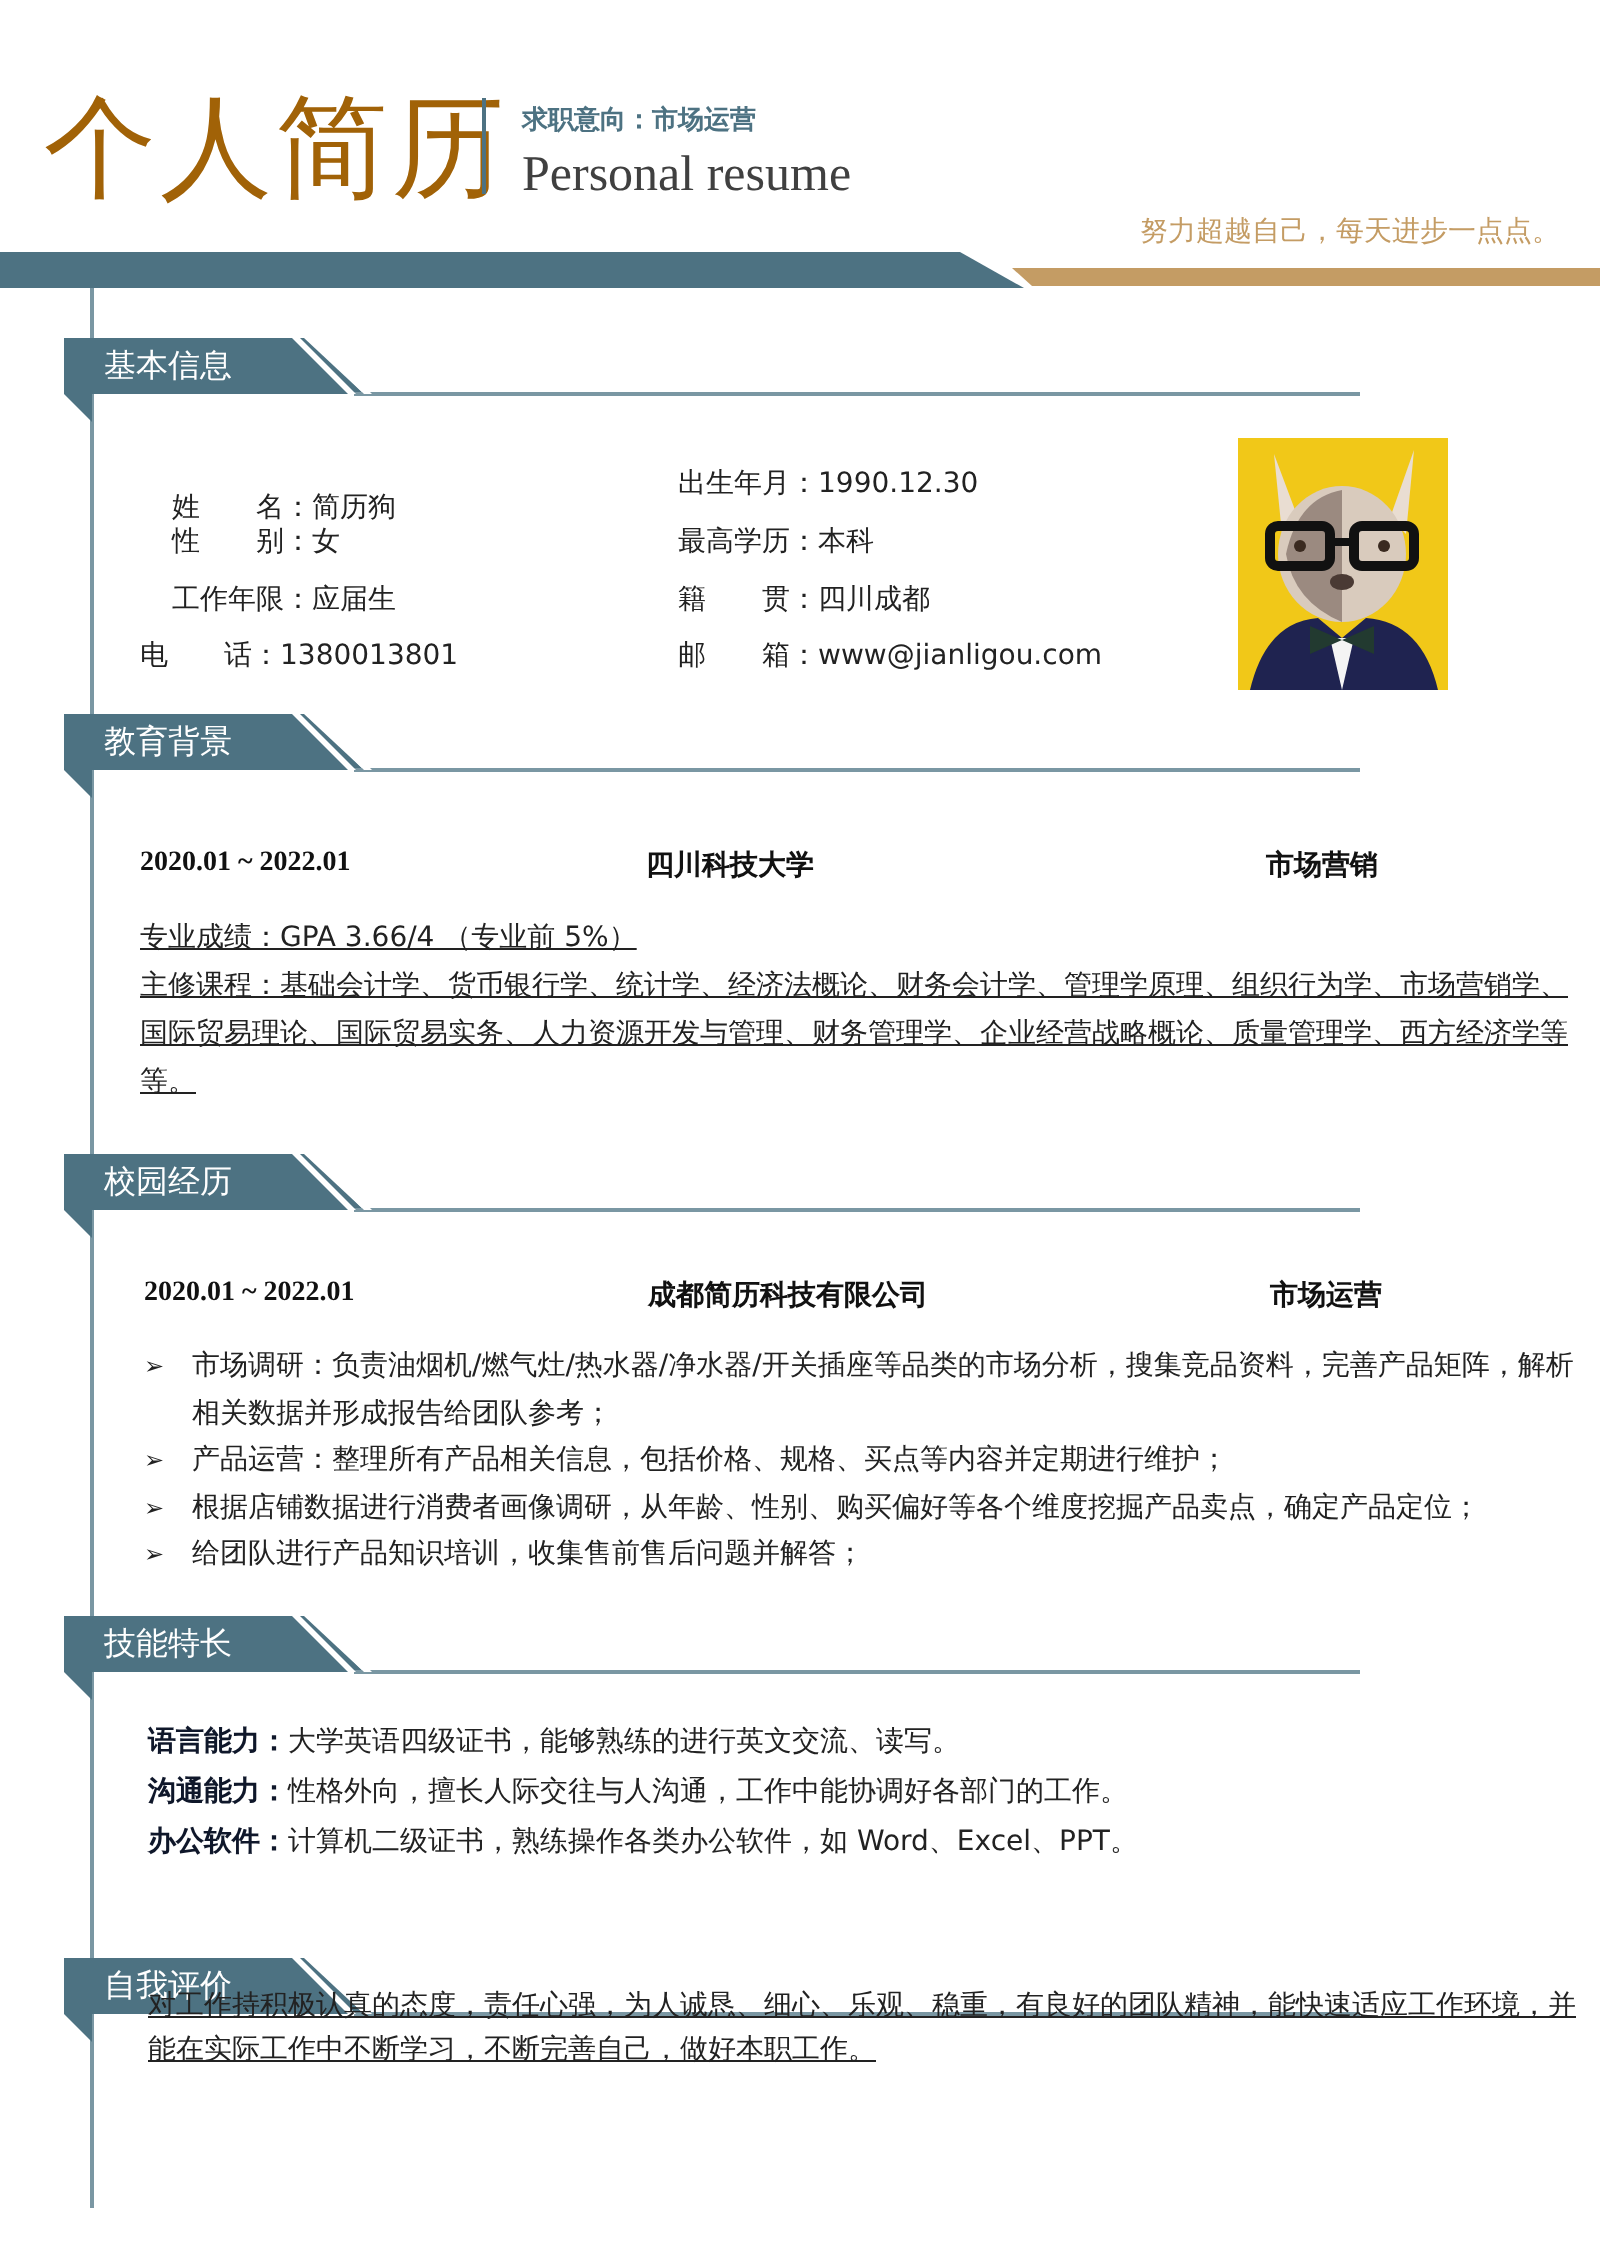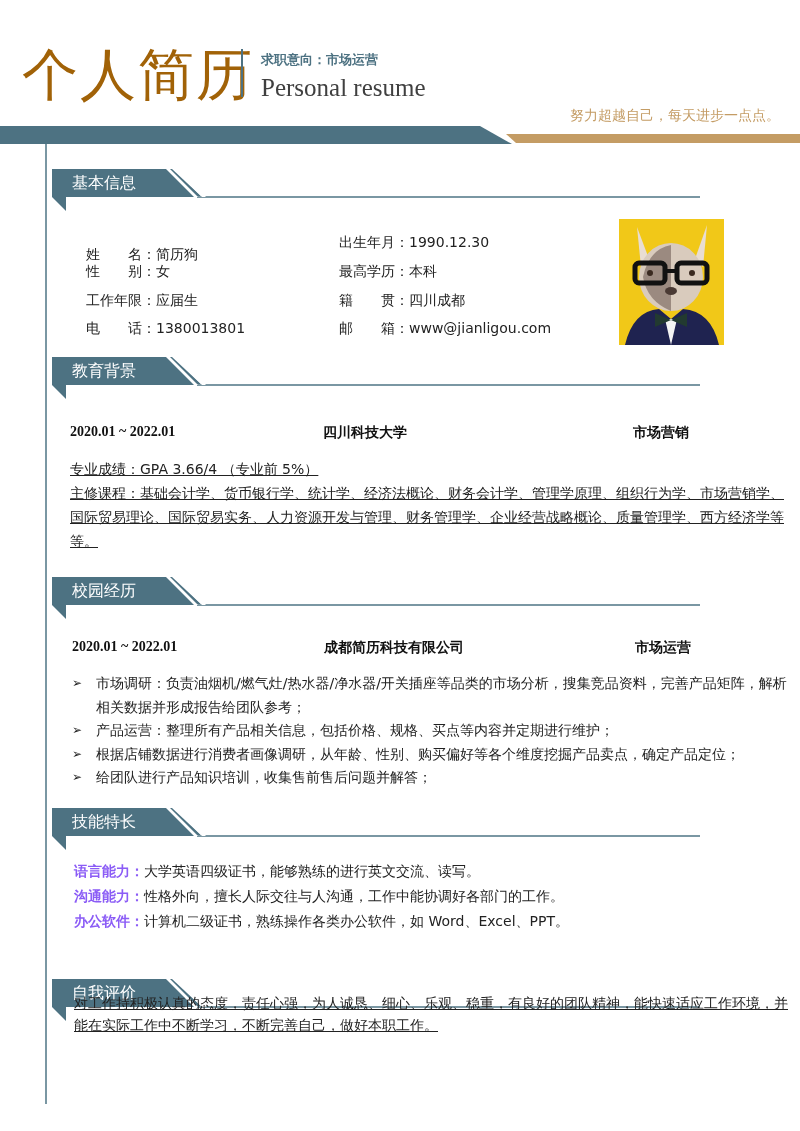--- a/index.html
+++ b/index.html
@@ -12,41 +12,41 @@
   .en-title { position:absolute; left:261px; top:74px; font-size:25px; color:#404040; font-family:"Liberation Serif","DejaVu Serif",serif; }
   .motto { position:absolute; right:20px; top:107px; font-size:14px; color:#c49c64; }
 
   .bar-blue { position:absolute; left:0; top:126px; width:512px; height:18px; background:#4d7282;
               clip-path:polygon(0 0, 480px 0, 512px 18px, 0 18px); }
   .bar-gold { position:absolute; left:506px; top:134px; width:294px; height:9px; background:#c49c64;
               clip-path:polygon(0 0, 294px 0, 294px 9px, 10px 9px); }
 
   .vline { position:absolute; left:45px; top:144px; width:2px; height:960px; background:#7a97a3; }
 
-  .sec-head { position:absolute; left:32px; width:648px; height:36px;margin-left:20px; }
+  .sec-head { position:absolute; left:32px; width:648px; height:36px; }
   .sec-head .tab { position:absolute; left:0; top:0; width:150px; height:28px; background:#4d7282;
                    clip-path:polygon(0 0, 120px 0, 150px 28px, 0 28px); }
   .sec-head .tab-fold { position:absolute; left:0; top:28px; width:14px; height:14px; background:#4d7282;
                    clip-path:polygon(0 0, 14px 0, 14px 14px); }
   .sec-head .label { position:absolute; left:20px; top:3px; font-size:16px; color:#ffffff; line-height:22px; }
   .sec-head .rule { position:absolute; left:145px; top:27px; right:0; height:2px; background:#7a97a3; }
 
   .info { position:absolute; font-size:14px; color:#222; line-height:20px; }
   .info .k { display:inline-block; }
   .photo { position:absolute; left:619px; top:219px; width:105px; height:126px; background:#f1c818; overflow:hidden; }
 
   .row3 { position:absolute; left:70px; width:700px; font-size:14px; font-weight:bold; color:#111; }
   .row3 span { position:absolute; top:0; white-space:nowrap;font-family:Liberation Serif, serif; }
 
   .para { position:absolute; left:70px; width:715px; font-size:14px; line-height:24px; color:#222;text-decoration:underline; }
   .bullets { position:absolute; left:70px; width:720px; font-size:14px; line-height:23.5px; color:#222; list-style:none; }
   .bullets li { position:relative; padding-left:26px; }
   .bullets li .arrow { position:absolute; left:2px; top:0; font-size:12px; }
   .skills { position:absolute; left:74px; width:715px; font-size:14px; line-height:25px; color:#222; }
-  .skills b { color:#8b5cf6; }
+  .skills b { color:#0f172a; }
 </style>
 </head>
 <body>
 
 <div class="title-big">个人简历</div>
 <div class="title-sep"></div>
 <div class="intent"><span>求职意向：</span><span>市场运营</span></div>
 <div class="en-title">Personal resume</div>
 <div class="motto">努力超越自己，每天进步一点点。</div>
 <div class="bar-blue"></div>
@@ -61,21 +61,21 @@
   <div class="rule"></div>
   <svg style="position:absolute;left:108px;top:0;" width="48" height="29">
     <polygon points="6,0 10,0 38,28 34,28" fill="#ffffff"></polygon>
     <polygon points="14,0 18,0 46,28 42,28" fill="#ffffff"></polygon>
   </svg>
 </div>
 
 <div class="info" style="left:86px;top:244px;"><span class="k">姓　　名：</span><span>简历狗</span></div>
 <div class="info" style="left:86px;top:261px;"><span class="k">性　　别：</span><span>女</span></div>
 <div class="info" style="left:86px;top:290px;"><span class="k">工作年限：</span><span>应届生</span></div>
-<div class="info" style="left:86px;top:318px;"><span class="k">电　　话：</span><span>1380013801</span></div>
+<div class="info" style="left:70px;top:318px;"><span class="k">电　　话：</span><span>1380013801</span></div>
 <div class="info" style="left:339px;top:232px;"><span class="k">出生年月：</span><span>1990.12.30</span></div>
 <div class="info" style="left:339px;top:261px;"><span class="k">最高学历：</span><span>本科</span></div>
 <div class="info" style="left:339px;top:290px;"><span class="k">籍　　贯：</span><span>四川成都</span></div>
 <div class="info" style="left:339px;top:318px;"><span class="k">邮　　箱：</span><span>www@jianligou.com</span></div>
 
 <div class="photo" title="bulldog-with-glasses-portrait">
   <svg width="105" height="126" viewBox="0 0 105 126">
     <rect width="105" height="126" fill="#f1c818"></rect>
     <path d="M18 8 L30 40 L22 48 Z" fill="#e9ddd2"></path>
     <path d="M88 6 L76 40 L84 48 Z" fill="#e9ddd2"></path>

